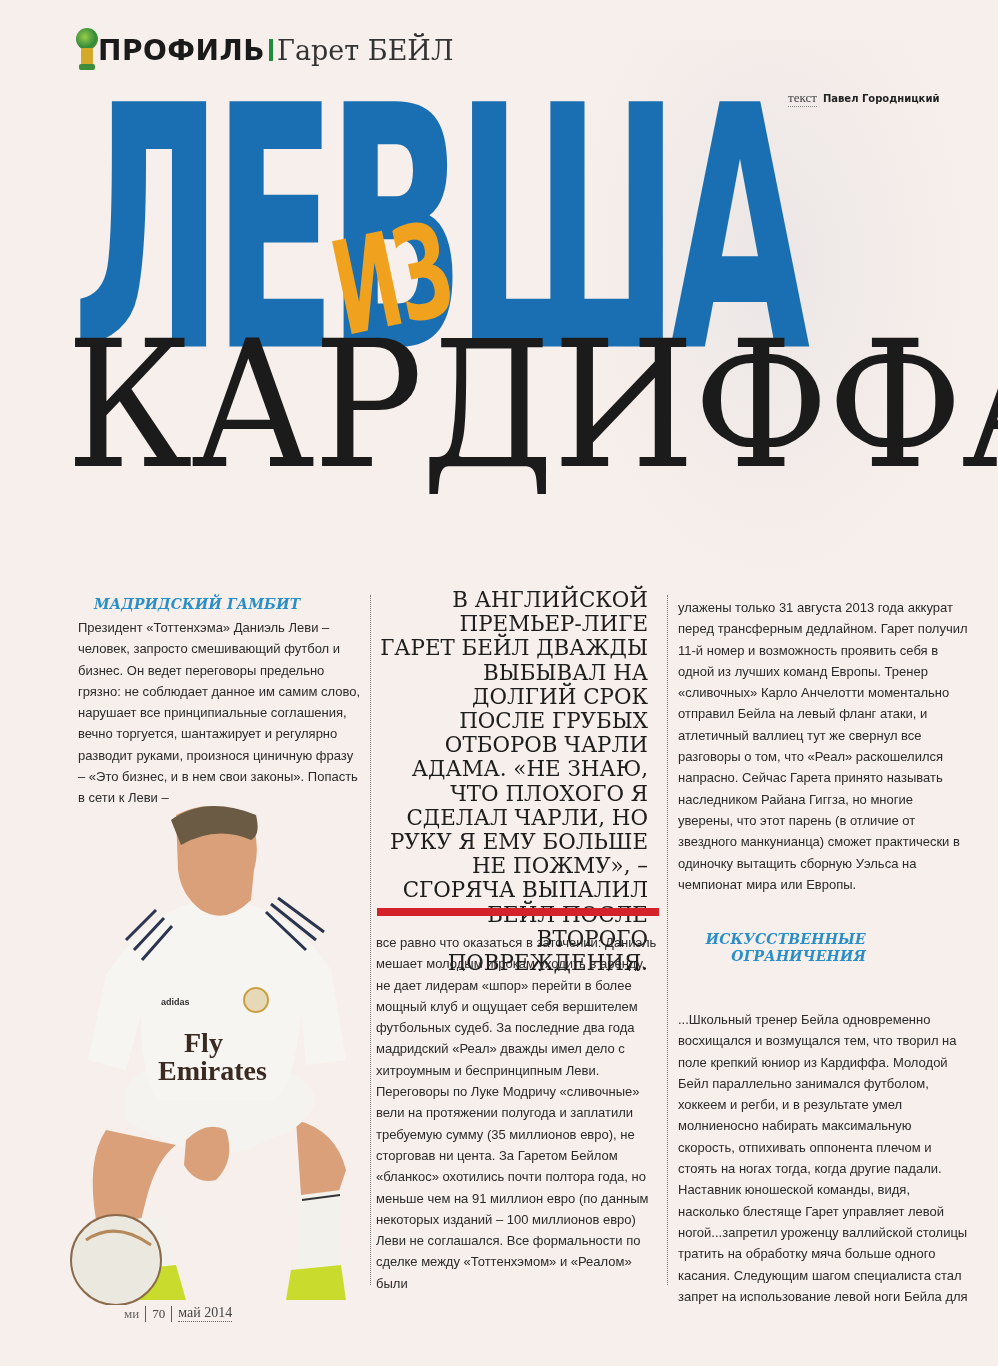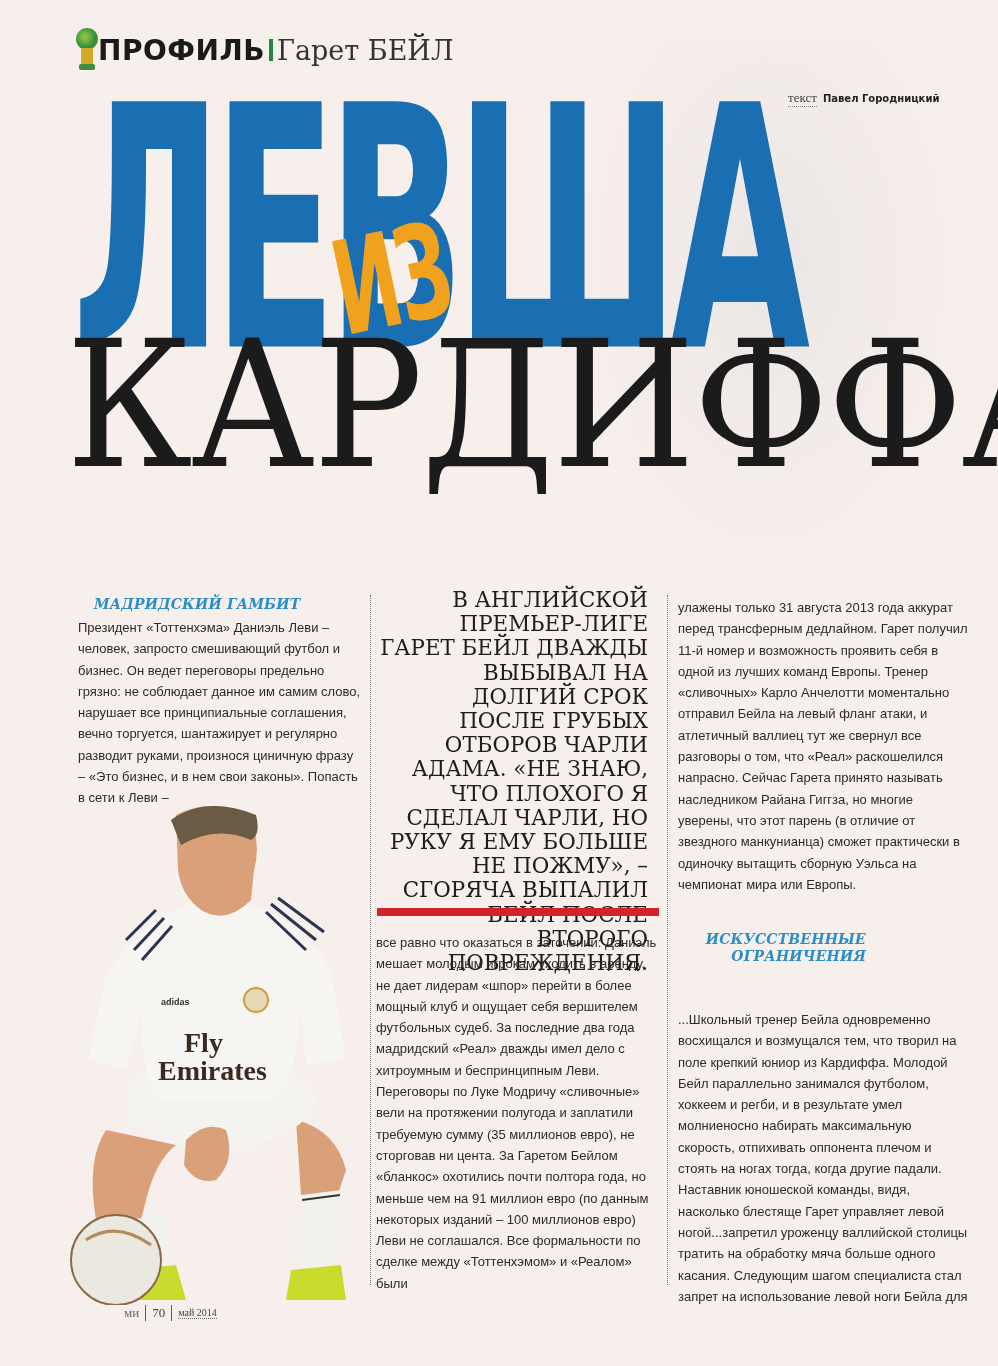--- a/index.html
+++ b/index.html
@@ -81,21 +81,21 @@
   .red-rule { position: absolute; left: 377px; top: 908px; width: 282px; height: 8px; background: #d3222a; }
 
   
   .photo { position: absolute; left: 66px; top: 800px; width: 300px; height: 505px; }
   .photo svg { width: 100%; height: 100%; }
 
   .footer { position: absolute; left: 124px; top: 1305px; display: flex; align-items: center; gap: 6px; font-family: "Liberation Serif", serif; color: #444; }
   .footer .mag { font-size: 13px; color: #666; }
   .footer .bar { width: 1px; height: 16px; background: #b33; }
   .footer .page-no { font-size: 13px; }
-  .footer .date { font-size: 10px; border-bottom: 1px dotted #666; }
+  .footer .date { font-size: 14px; border-bottom: 1px dotted #666; }
 </style>
 </head>
 <body>
 
 <div class="page">
   <div class="bg-watermark"></div>
 
   <div class="section-header">
     <div class="trophy">
       <div class="cup"></div>

